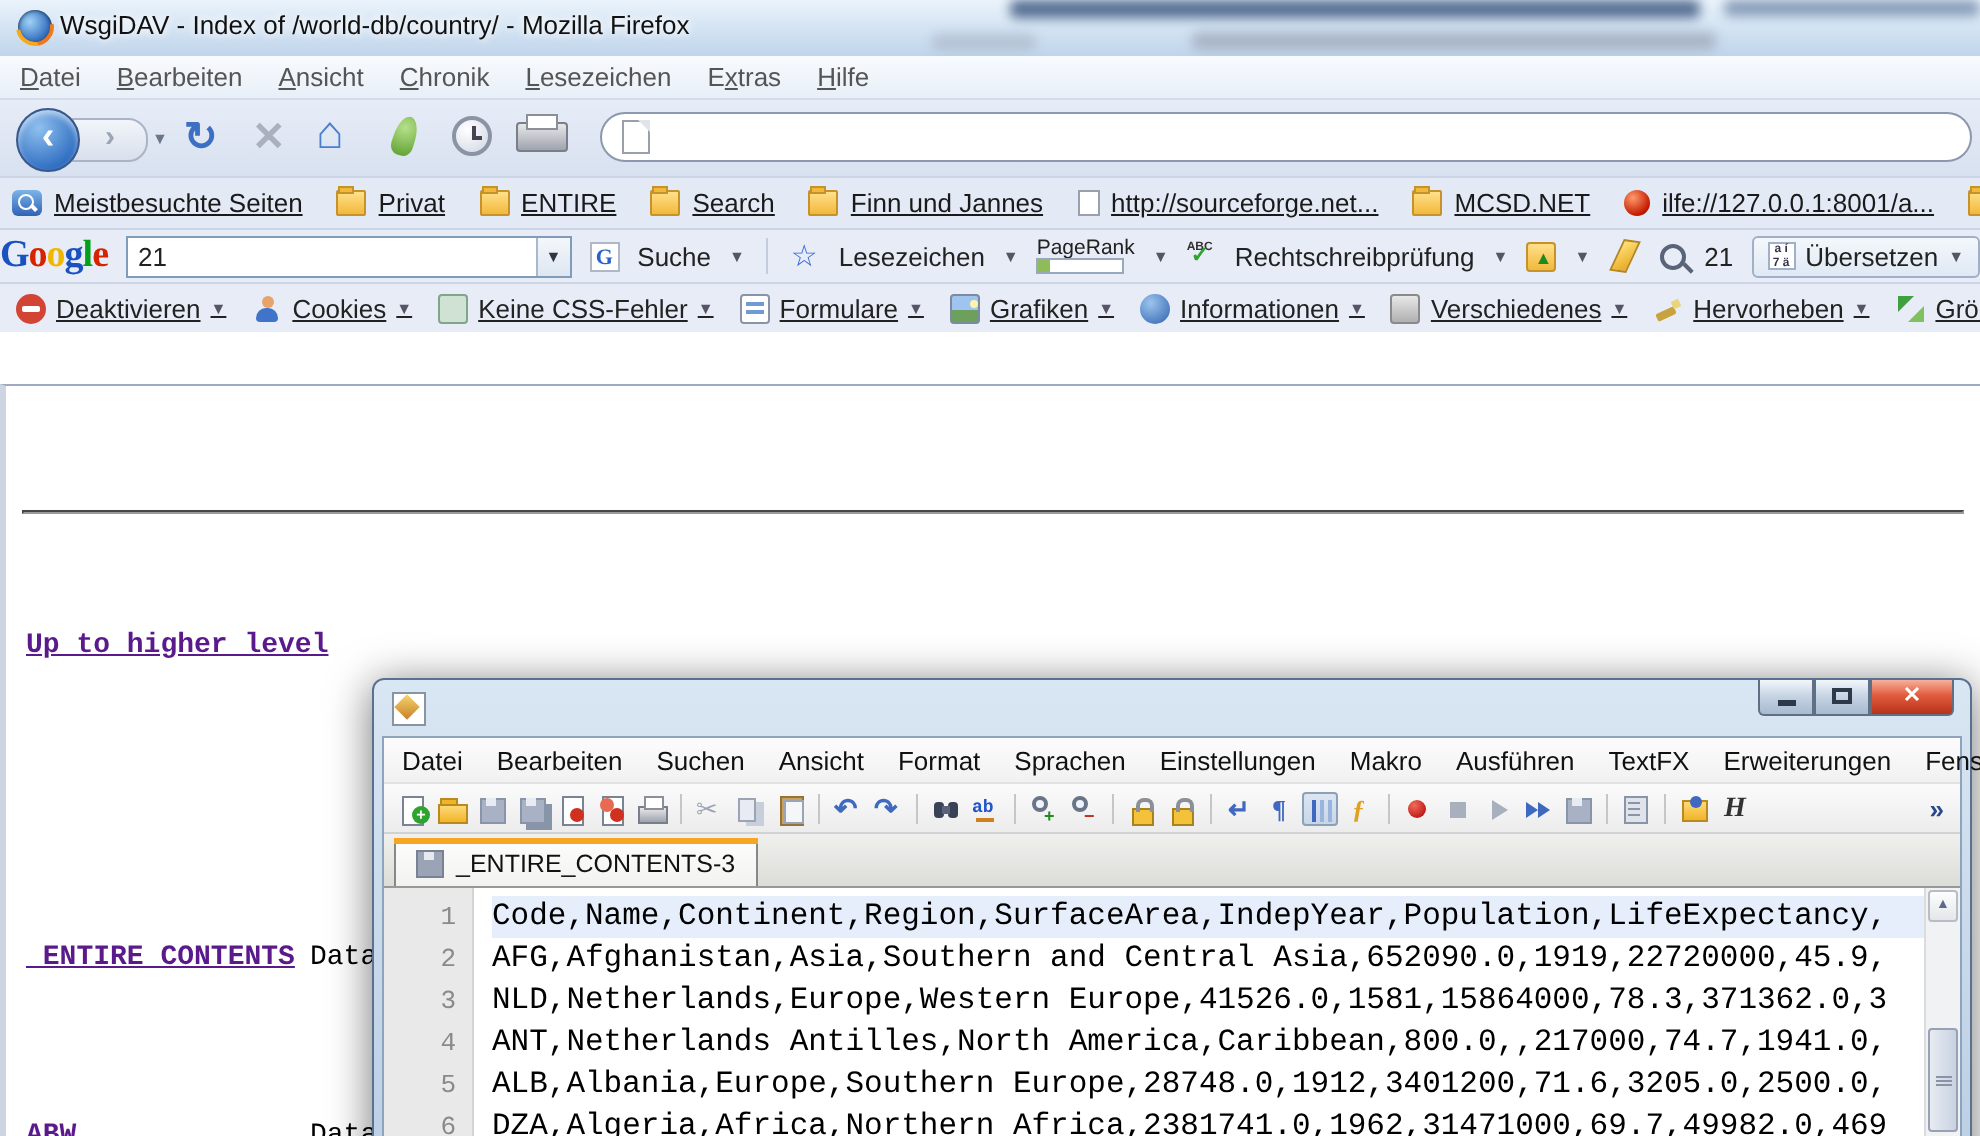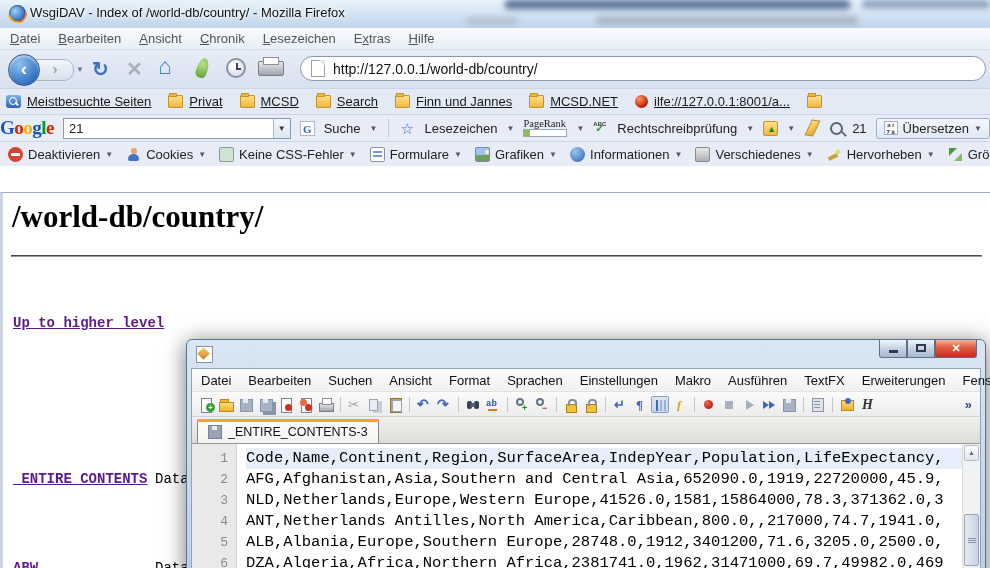--- a/index.html
+++ b/index.html
@@ -90,32 +90,32 @@
   .gico.ic-upfolder{background:linear-gradient(#ffe08a,#f2b83c);border:1px solid #c6922a;border-radius:2px;box-sizing:border-box;}
   .gico.ic-upfolder::after{content:"▲";position:absolute;left:3px;top:2px;color:#1f8a1f;font-size:9px;}
   .gico.ic-marker{background:linear-gradient(135deg,#ffe27a,#e8a820);transform:skewX(-18deg) rotate(8deg);
     width:7px;height:14px;margin:0 4px;border:1px solid #b5861c;}
   .gico.ic-zoomglass{border:2px solid #5a6478;border-radius:50%;width:9px;height:9px;box-sizing:content-box;}
   .gico.ic-zoomglass::after{content:"";position:absolute;left:9px;top:9px;width:6px;height:2px;
     background:#5a6478;transform:rotate(45deg);}
   .gdd{font-size:8px;color:#556;}
   .gsep{width:1px;height:18px;background:#c3cdde;margin:0 2px;}
   .pagerank{display:flex;flex-direction:column;align-items:flex-start;line-height:10px;}
-  .pagerank .pr-label{font-size:10.5px;font-family:Liberation Serif, serif;}
+  .pagerank .pr-label{font-size:10.5px;}
   .pagerank .pr-bar{width:42px;height:6px;border:1px solid #9aa8bc;background:#fff;}
   .pagerank .pr-bar i{display:block;width:14%;height:100%;background:#8fbc5a;}
   .gbtn{display:flex;align-items:center;gap:5px;border:1px solid #9fb0c8;border-radius:3px;
     background:linear-gradient(#f4f8fc,#dfe8f4);padding:2px 7px;}
   .trico{width:14px;height:14px;background:#fff;border:1px solid #9fb0c8;
     font:bold 6px/7px "Liberation Sans",sans-serif;color:#334;text-align:center;box-sizing:border-box;}
   
   .ff-webdev{position:absolute;left:0;top:141px;width:990px;height:25px;background:#e7ecf6;
     border-top:1px solid #ccd5e5;display:flex;align-items:center;gap:6px;padding-left:8px;
     font-size:13px;color:#222;box-sizing:border-box;white-space:nowrap;overflow:hidden;}
-  .wd{display:flex;align-items:center;gap:5px;margin-right:7px;}
+  .wd{display:flex;align-items:center;gap:5px;margin-right:7px;text-decoration:underline;}
   .wd .arr{font-size:8px;color:#556;}
   .wdi{width:15px;height:15px;position:relative;border-radius:2px;flex:none;}
   .wdi.ic-block{border-radius:50%;background:radial-gradient(circle at 35% 30%,#f08a7a,#c22а12);background:#d24433;}
   .wdi.ic-block::before{content:"";position:absolute;left:3px;top:6.5px;width:9px;height:2.5px;background:#fff;border-radius:1px;}
   .wdi.ic-cookies{background:transparent;}
   .wdi.ic-cookies::before{content:"";position:absolute;left:4.5px;top:1px;width:6px;height:6px;border-radius:50%;background:#e8a468;}
   .wdi.ic-cookies::after{content:"";position:absolute;left:2px;top:7px;width:11px;height:7px;
     border-radius:5px 5px 2px 2px;background:#3f74c8;}
   .wdi.ic-css{background:#cfe2d4;border:1px solid #7fa58a;box-sizing:border-box;
     font:bold 6px/12px "Liberation Sans",sans-serif;color:#2c6b3f;text-align:center;}
@@ -301,51 +301,54 @@
     <div class="nav-fwd-dd">▼</div>
     <div class="nav-back">‹</div>
     <div class="nav-glyph nav-reload">↻</div>
     <div class="nav-glyph nav-stop">✕</div>
     <div class="nav-glyph nav-home">⌂</div>
     <div class="nav-leaf"></div>
     <div class="nav-clock"></div>
     <div class="nav-print"></div>
     <div class="urlbar">
       <span class="page-ico"></span>
-      <span class="url-text">http://127.0.0.1/world-db/country/</span>
     </div>
   </div>
 
   <div class="ff-bookmarks">
 
       <span class="bm">
         <span class="bmi ic-smart-folder"></span>
         <span>Meistbesuchte Seiten</span>
       </span>
 
       <span class="bm">
         <span class="bmi ic-folder"></span>
         <span>Privat</span>
       </span>
 
       <span class="bm">
         <span class="bmi ic-folder"></span>
-        <span>MCSD</span>
+        <span>ENTIRE</span>
       </span>
 
       <span class="bm">
         <span class="bmi ic-folder"></span>
         <span>Search</span>
       </span>
 
       <span class="bm">
         <span class="bmi ic-folder"></span>
         <span>Finn und Jannes</span>
       </span>
 
+      <span class="bm">
+        <span class="bmi ic-page"></span>
+        <span>http://sourceforge.net...</span>
+      </span>
 
       <span class="bm">
         <span class="bmi ic-folder"></span>
         <span>MCSD.NET</span>
       </span>
 
       <span class="bm">
         <span class="bmi ic-red-orb"></span>
         <span>ilfe://127.0.0.1:8001/a...</span>
       </span>
@@ -444,21 +447,20 @@
       <span class="wd">
         <span class="wdi ic-resize"></span>
         <span>Größe</span>
 
       </span>
 
     </div>
 
 
   <div class="ff-content">
-    <h1 class="page-heading">/world-db/country/</h1>
     <div class="page-hr"></div>
     <div class="listing">
       <div><a href="#" class="visited">Up to higher level</a></div>
       <div>
         
       
           <div class="lrow"><a href="#" class="name visited"> ENTIRE CONTENTS</a><span class="type">Database Table Contents</span><span class="date">Sun, 06 Dec 2009 11:18:19 GMT</span></div>
         
           <div class="lrow"><a href="#" class="name visited">ABW</a><span class="type">Database Record</span><span class="date">Sun, 06 Dec 2009 11:18:19 GMT</span></div>
         

